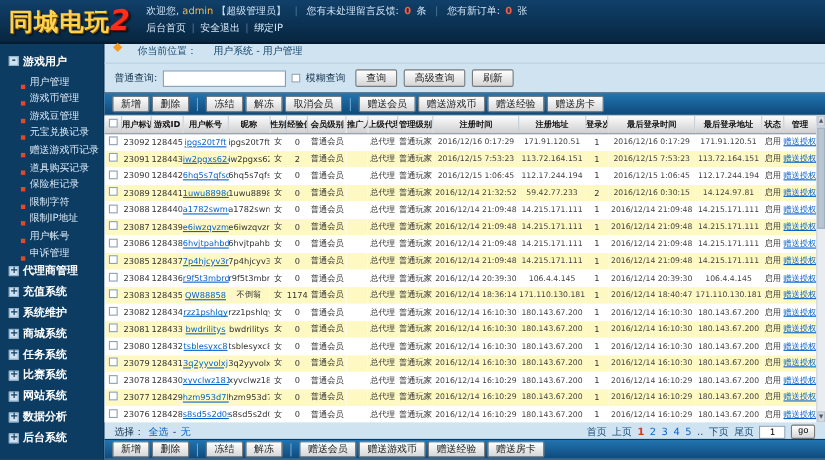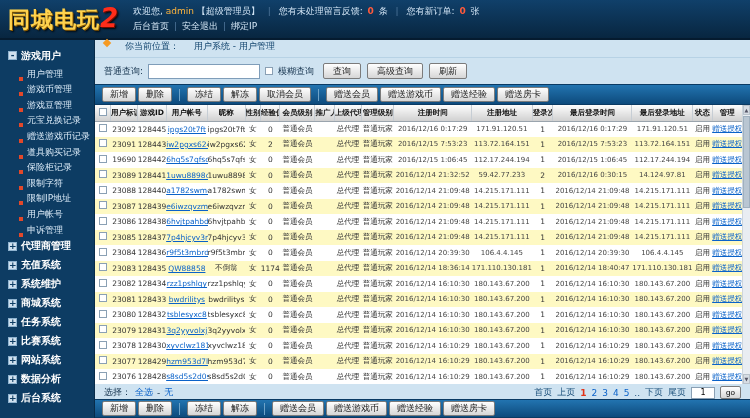--- a/index.html
+++ b/index.html
@@ -56,21 +56,21 @@
   .vfill{flex:1}
 
   .statusbar{flex:0 0 15px;display:flex;align-items:flex-end;font-size:9px;color:#14324d;padding:0 9px;white-space:nowrap}
   .sb-left{display:flex;gap:4px;align-items:center}
   .sb-mid{margin-left:84px;display:flex;gap:12px}
   .sb-right{margin-left:auto;display:flex;align-items:center;gap:5px}
   .pg-nav{color:#1a4f7a;cursor:pointer}
   .pg-num{color:#0a62c9;cursor:pointer}
   .pg-cur{color:#e03419;font-weight:bold}
   .pg-input{width:24px;height:12px;border:1px solid #8aa0b4;font-size:8px;text-align:center;font-family:inherit}
-  .pg-go{height:13px;font-size:8px;padding:0 5px;background:linear-gradient(#fff,#d6d6d6);border:1px solid #7b7b7b;border-radius:2px;cursor:pointer;font-family:Liberation Sans, sans-serif}
+  .pg-go{height:13px;font-size:8px;padding:0 5px;background:linear-gradient(#fff,#d6d6d6);border:1px solid #7b7b7b;border-radius:2px;cursor:pointer;font-family:Liberation Mono, monospace}
   .sb-link{color:#0a62c9;cursor:pointer}
 </style>
 </head>
 <body>
 
 <div class="page">
 
   <div class="topbar">
     <div class="logo">
       <span class="logo-main">同城电玩</span><span class="logo-num">2</span>
@@ -299,21 +299,21 @@
                   <td class="t">2016/12/15 7:53:23</td>
                   <td class="t">113.72.164.151</td>
                   <td>1</td>
                   <td class="t">2016/12/15 7:53:23</td>
                   <td class="t">113.72.164.151</td>
                   <td>启用</td>
                   <td><span class="lnk">赠送授权</span></td>
                 </tr>
                 <tr>
                   <td><span class="cb"></span></td>
-                  <td>19690</td>
+                  <td>23090</td>
                   <td>128442</td>
                   <td><span class="lnk">6hq5s7qfsd</span></td>
                   <td>6hq5s7qfsd</td>
                   <td>女</td>
                   <td>0</td>
                   <td>普通会员</td>
                   <td></td>
                   <td>总代理</td>
                   <td>普通玩家</td>
                   <td class="t">2016/12/15 1:06:45</td>

